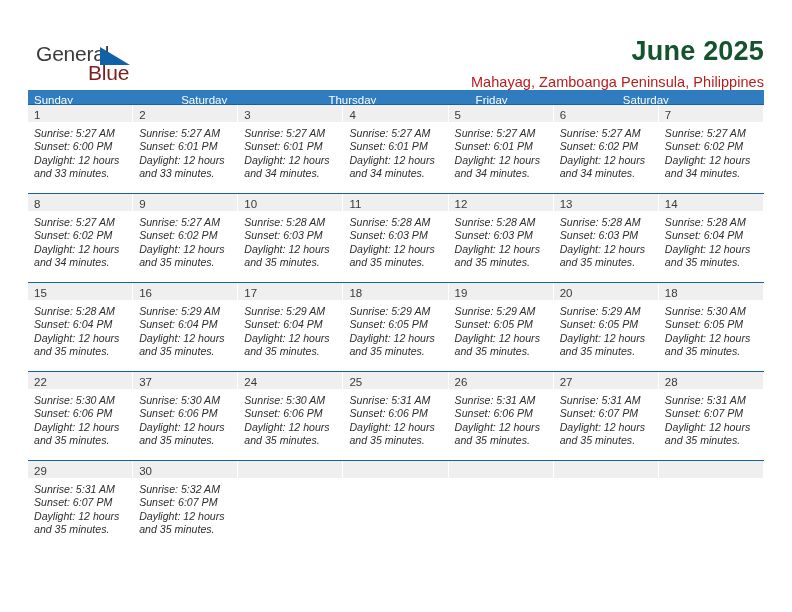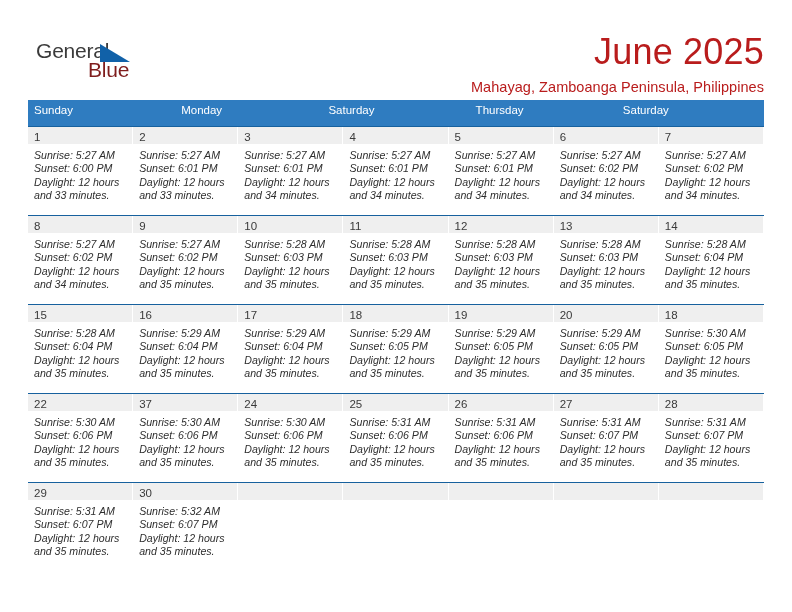--- a/index.html
+++ b/index.html
@@ -17,23 +17,23 @@
   .page {
     width: 792px;
     height: 612px;
     position: relative;
     box-sizing: border-box;
     padding: 0 28px;
   }
 
   
   .top-bar {
-    height: 100px;
+    height: 90px;
     display: flex;
-    align-items: center;
+    align-items: flex-end;
     justify-content: space-between;
     padding-top: 26px;
     box-sizing: border-box;
   }
   .logo {
     position: relative;
     width: 130px;
     height: 48px;
     flex: none;
   }
@@ -61,41 +61,41 @@
     width: 0;
     height: 0;
     border-left: 30px solid #1161a8;
     border-top: 18px solid transparent;
   }
   .title-wrap {
     text-align: right;
     padding-top: 2px;
   }
   .cal-title {
-    font-size: 36px;
-    font-weight: normal;
-    color: #b91c1c;
+    font-size: 27px;
+    font-weight: bold;
+    color: #14532d;
     line-height: 1.05;
     letter-spacing: 0.2px;
   }
   .cal-sub {
     font-size: 14.5px;
     color: #b91c1c;
     margin-top: 9px;
     letter-spacing: 0.05px;
   }
 
   
   .calendar {
     width: 736px;
   }
   .dow-row {
     display: flex;
     background: #2f7cc0;
-    height: 26px;
+    height: 14px;
   }
   .dow-cell {
     flex: 1 1 0;
     color: #ffffff;
     font-size: 11.5px;
     line-height: 21px;
     padding-left: 6px;
     box-sizing: border-box;
     white-space: nowrap;
     overflow: hidden;
@@ -153,23 +153,23 @@
     <div class="title-wrap">
       <div class="cal-title">June 2025</div>
       <div class="cal-sub">Mahayag, Zamboanga Peninsula, Philippines</div>
     </div>
 
   </div>
 
   <div class="calendar">
     <div class="dow-row" id="dow-row">
         <div class="dow-cell">Sunday</div>
-        <div class="dow-cell">Monday</div>
         <div class="dow-cell">Saturday</div>
         <div class="dow-cell">Thursday</div>
+        <div class="dow-cell">Friday</div>
         <div class="dow-cell">Saturday</div>
       </div>
     <div id="weeks">
         <div class="week-row first">
           <div class="day-cell">
             <div class="day-num-band"><span class="day-num">1</span></div>
             <div class="day-body">
               <div class="day-line">Sunrise: 5:27 AM</div>
               <div class="day-line">Sunset: 6:00 PM</div>
               <div class="day-line">Daylight: 12 hours</div>

